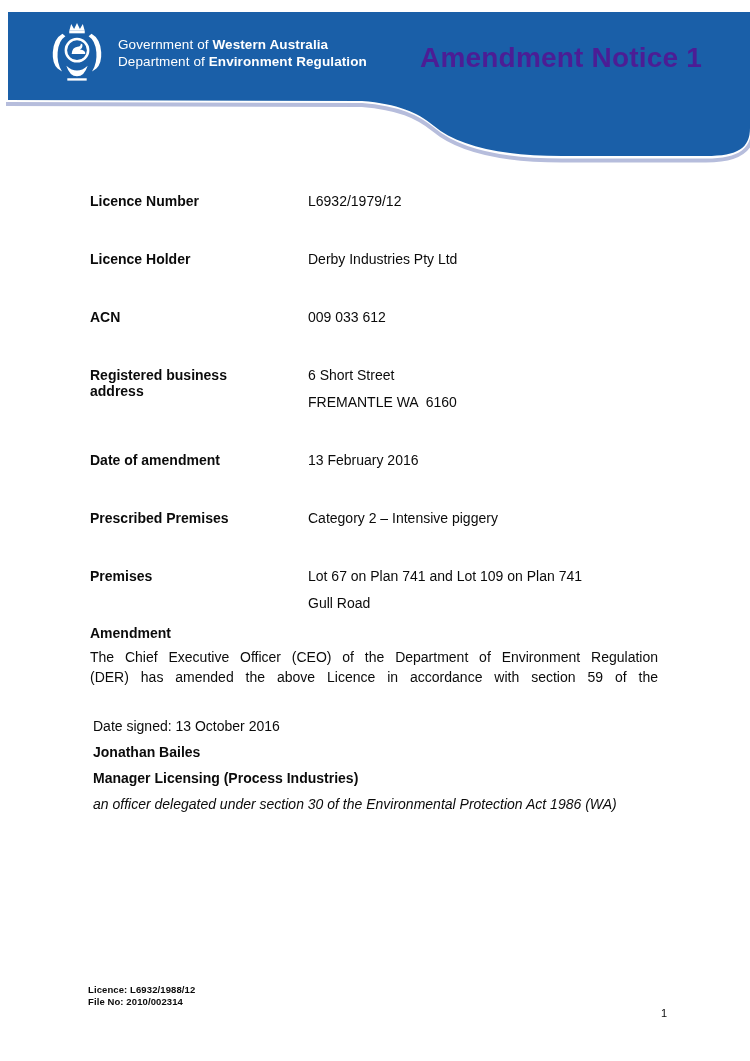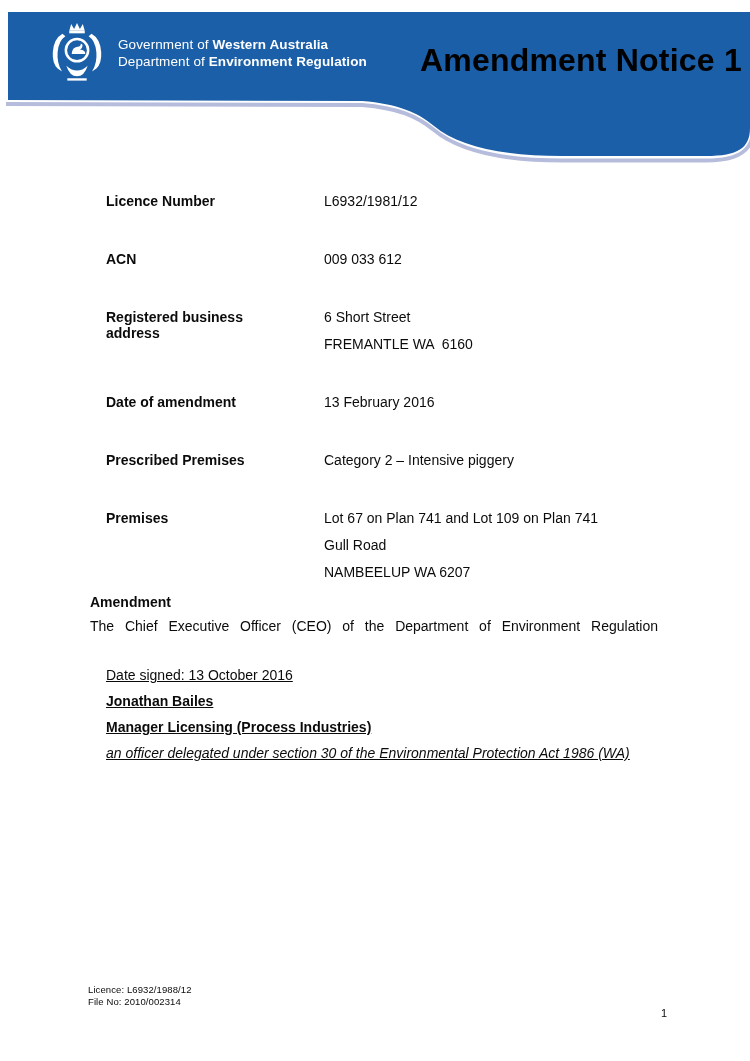--- a/index.html
+++ b/index.html
@@ -22,56 +22,55 @@
     width: 62px; height: 72px;
   }
   .gov-block {
     position: absolute; top: 36px; left: 118px;
     color: #ffffff; font-size: 13.5px; line-height: 17px;
     letter-spacing: 0.1px;
   }
   .gov-block b { font-weight: 700; }
   .banner-title {
     position: absolute; top: 42px; left: 420px;
-    color: #000000; font-size: 32px; font-weight: 700;
+    color: #4c1d95; font-size: 28px; font-weight: 700;
     letter-spacing: 0.2px; white-space: nowrap;
   }
 
   
   .content {
     position: absolute; top: 193px; left: 90px; width: 568px;
     font-size: 14px;
   }
   .field-row {
     display: grid;
     grid-template-columns: 218px 1fr;
     margin-bottom: 42px;
-    margin-left: 16px;
   }
   .field-row:last-of-type { margin-bottom: 14px; }
   .row-label {
     font-weight: 700; line-height: 16px; max-width: 175px;
   }
   .row-value { line-height: 16px; white-space: pre-wrap; }
   .value-line + .value-line { margin-top: 11px; }
 
   .amend-heading { font-weight: 700; line-height: 16px; margin-bottom: 6px; }
   .amend-para { line-height: 20px; }
   .jline { text-align: justify; text-align-last: justify; }
   .amend-para .act { font-style: italic; }
 
   .sig-block { margin-top: 31px; }
-  .sig-block p { line-height: 17px; margin: 0 0 9px 16px; text-decoration: underline; }
+  .sig-block p { line-height: 17px; margin: 0 0 9px 3px; }
   .sig-name, .sig-title { font-weight: 700; }
   .sig-delegation { font-style: italic; }
 
   
   .doc-footer {
     position: absolute; left: 88px; top: 984px;
-    font-size: 9.5px; font-weight: 400; line-height: 12px;
+    font-size: 9.5px; font-weight: 700; line-height: 12px;
     letter-spacing: 0.1px;
   }
   .page-number {
     position: absolute; left: 661px; top: 1007px;
     font-size: 11px;
   }
 </style>
 </head>
 <body>
 
@@ -104,23 +103,27 @@
     <div><span>Department of </span><b>Environment Regulation</b></div>
   </div>
 
   <div class="banner-title">Amendment Notice 1</div>
 
   <div class="content">
 
     <div>
   <div class="field-row">
     <div class="row-label">Licence Number</div>
-    <div class="row-value"><div class="value-line">L6932/1981/12</div></div>
+    <div class="row-value"><div class="value-line">L6932/1979/12</div></div>
   </div>
 
+  <div class="field-row">
+    <div class="row-label">Licence Holder</div>
+    <div class="row-value"><div class="value-line">Derby Industries Pty Ltd</div></div>
+  </div>
 
   <div class="field-row">
     <div class="row-label">ACN</div>
     <div class="row-value"><div class="value-line">009 033 612</div></div>
   </div>
 
   <div class="field-row">
     <div class="row-label">Registered business address</div>
     <div class="row-value"><div class="value-line">6 Short Street</div><div class="value-line">FREMANTLE WA  6160</div></div>
   </div>
@@ -130,28 +133,29 @@
     <div class="row-value"><div class="value-line">13 February 2016</div></div>
   </div>
 
   <div class="field-row">
     <div class="row-label">Prescribed Premises</div>
     <div class="row-value"><div class="value-line">Category 2 – Intensive piggery</div></div>
   </div>
 
   <div class="field-row">
     <div class="row-label">Premises</div>
-    <div class="row-value"><div class="value-line">Lot 67 on Plan 741 and Lot 109 on Plan 741</div><div class="value-line">Gull Road</div><div class="value-line">NAMBEELUP WA 6207</div></div>
+    <div class="row-value"><div class="value-line">Lot 67 on Plan 741 and Lot 109 on Plan 741</div><div class="value-line">Gull Road</div></div>
   </div>
 </div>
 
     <div class="amend-heading">Amendment</div>
 
     <div class="amend-para">
       <div class="jline">The Chief Executive Officer (CEO) of the Department of Environment Regulation</div>
+      <div class="jline">(DER) has amended the above Licence in accordance with section 59 of the</div>
     </div>
 
     <div class="sig-block">
       <p class="sig-date">Date signed: 13 October 2016</p>
       <p class="sig-name">Jonathan Bailes</p>
       <p class="sig-title">Manager Licensing (Process Industries)</p>
       <p class="sig-delegation">an officer delegated under section 30 of the Environmental Protection Act 1986 (WA)</p>
     </div>
 
   </div>

